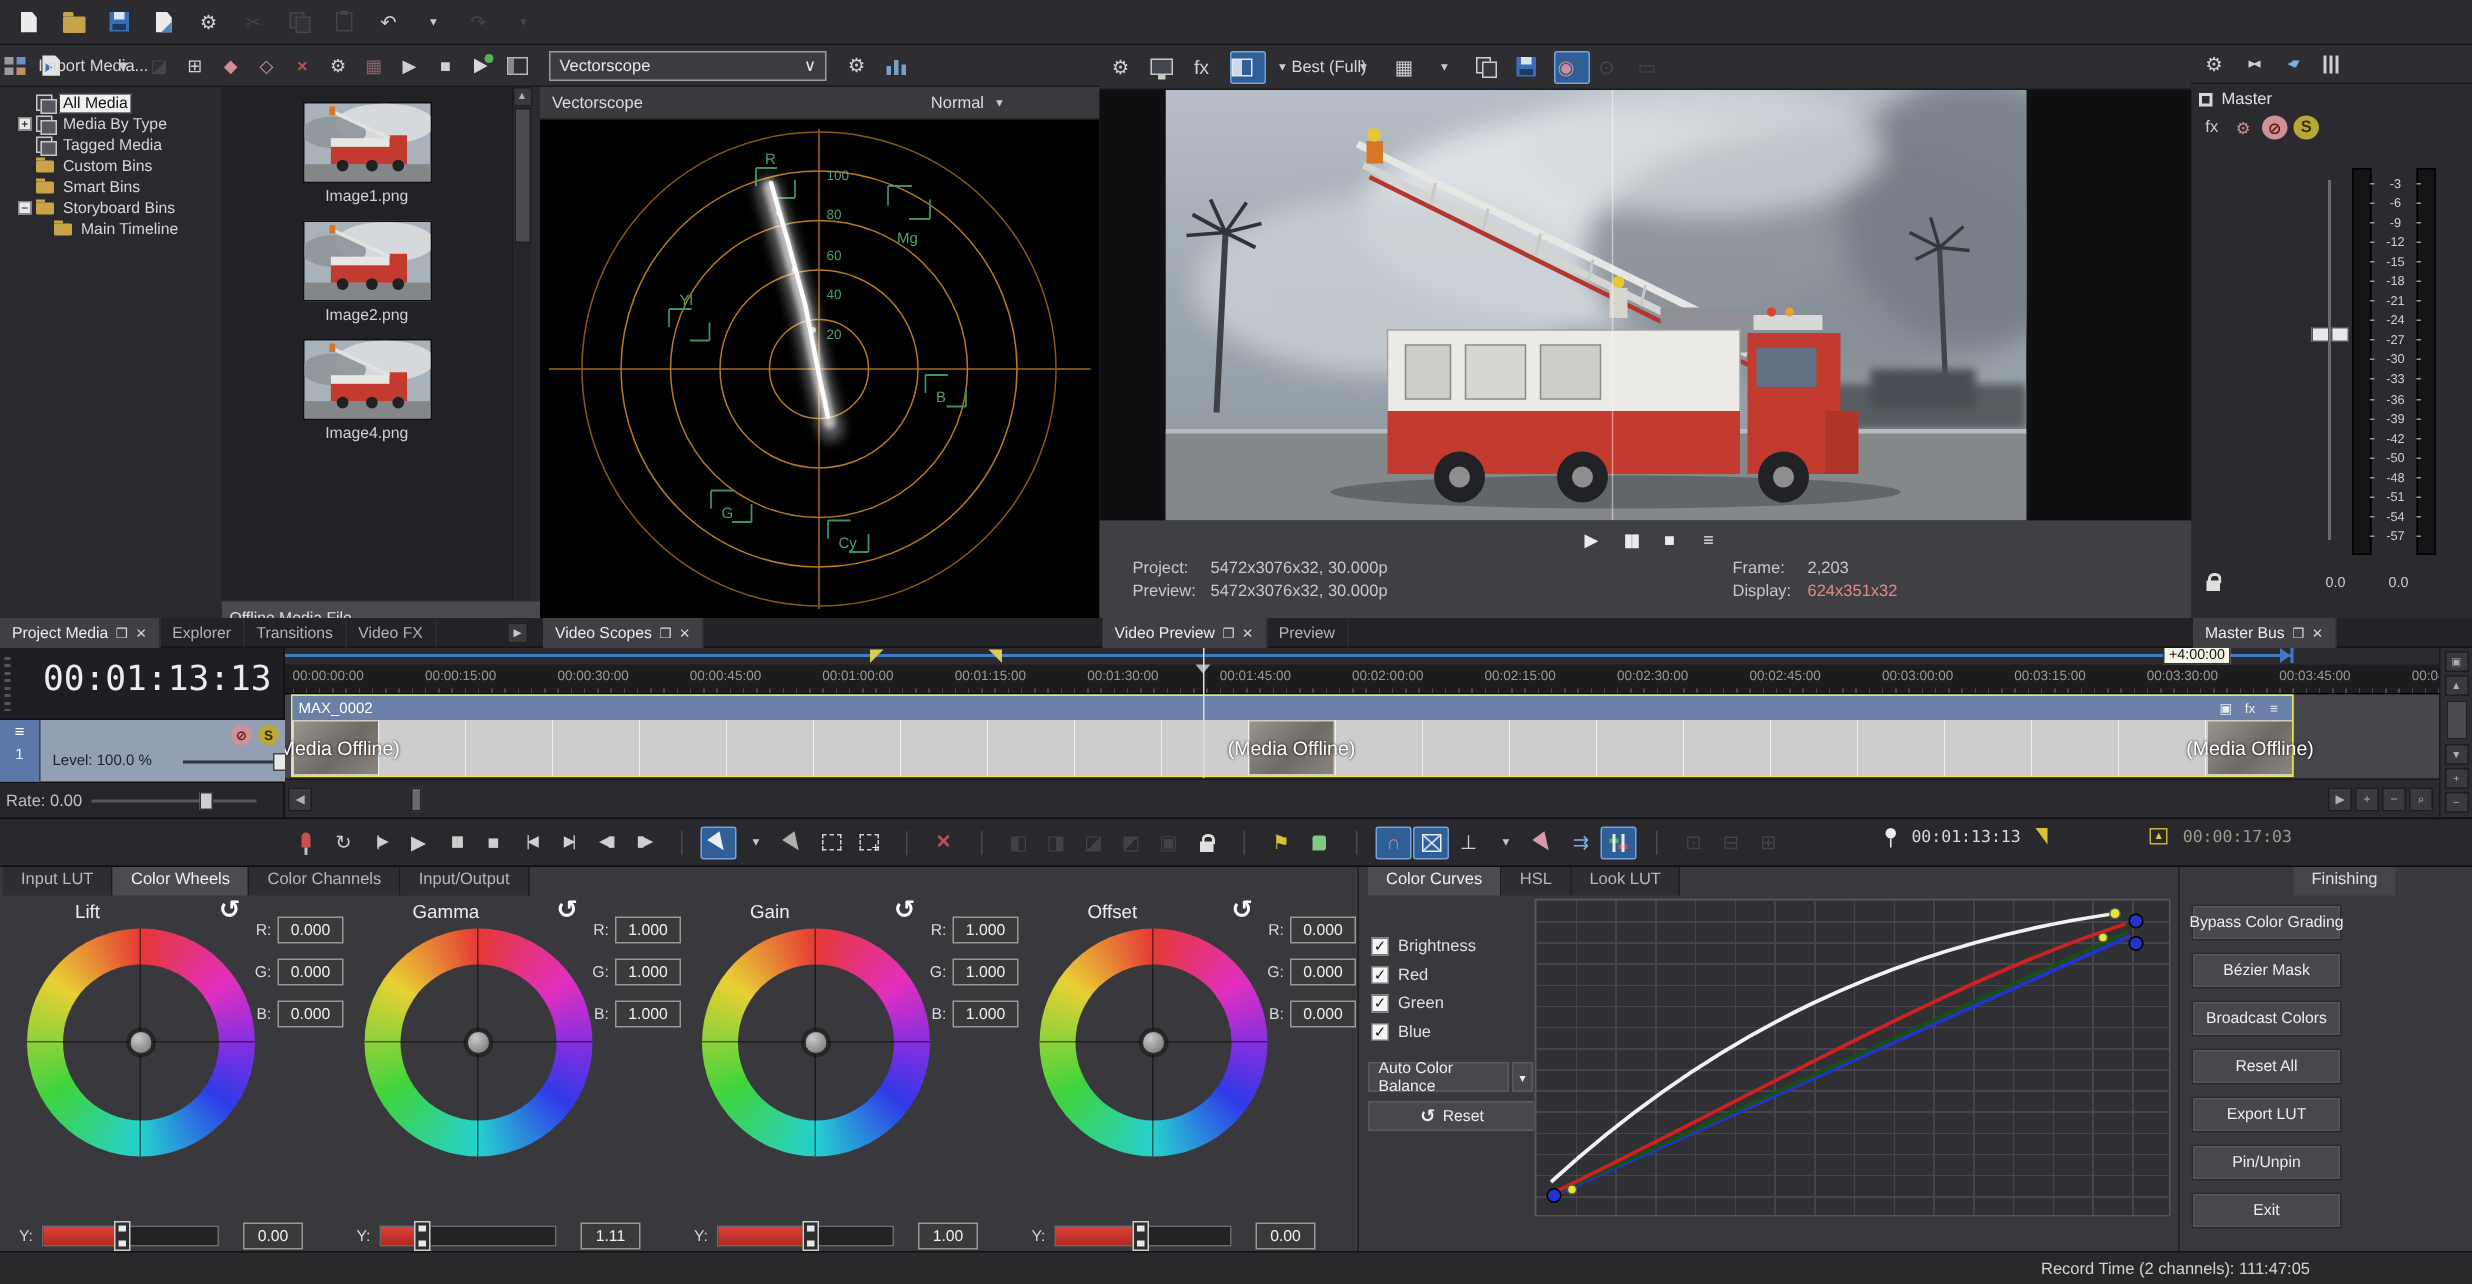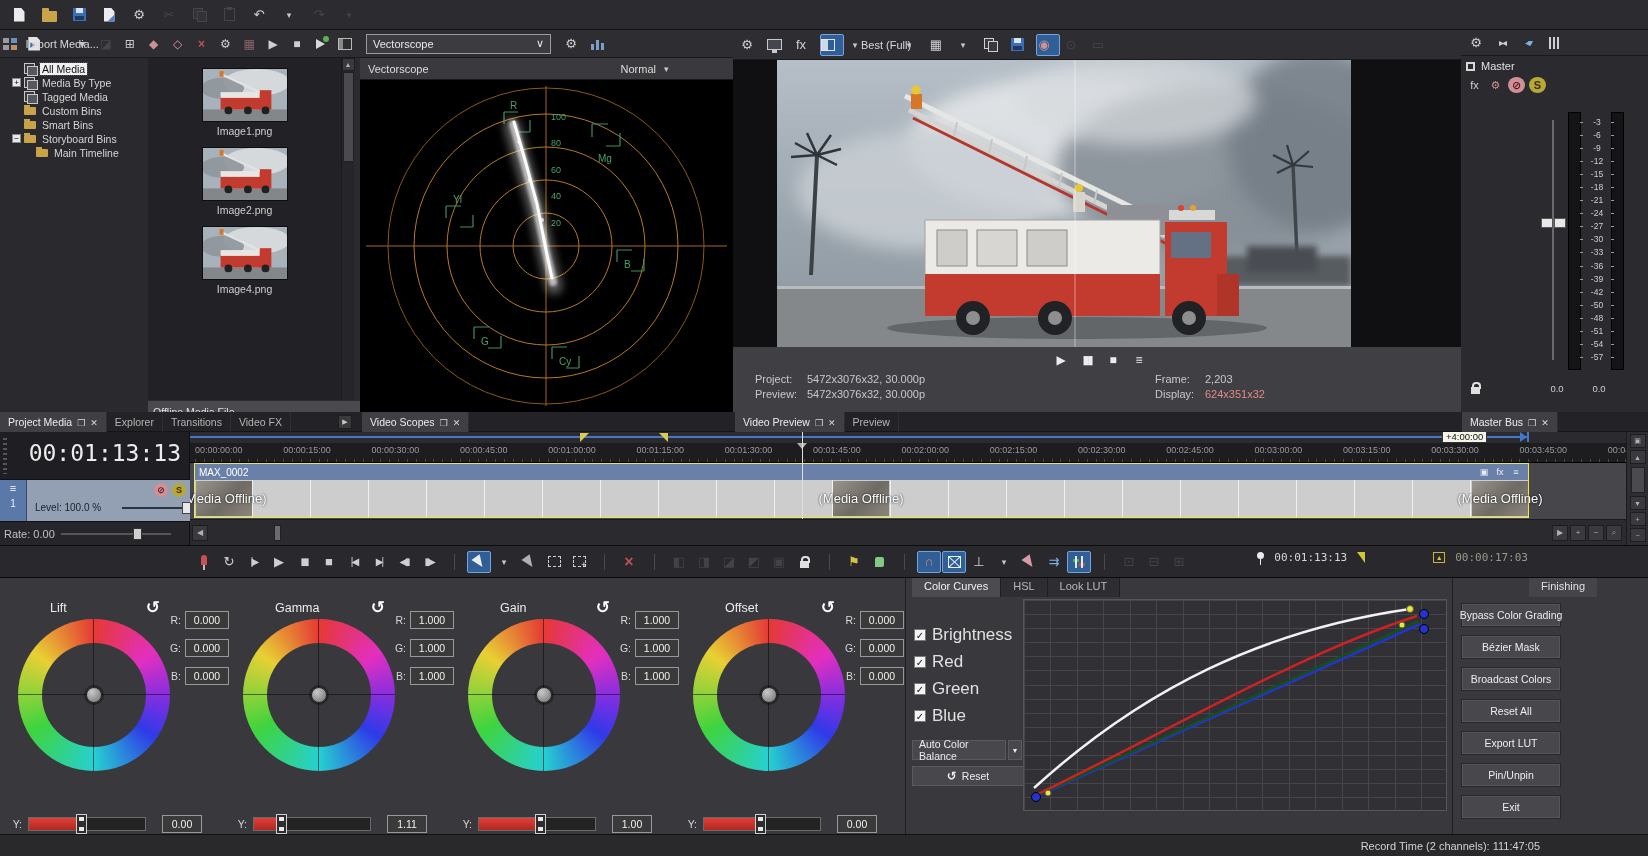--- a/index.html
+++ b/index.html
@@ -257,21 +257,21 @@
   .yhandle{position:absolute;top:-4px;width:11px;height:20px;background:#2e2e2e;border:1px solid #cfcfcf;transform:translateX(-5px);}
   .yhandle::before,.yhandle::after{content:"";position:absolute;left:2px;width:5px;height:4px;background:#e8e8e8;}
   .yhandle::before{top:2px;} .yhandle::after{bottom:2px;}
   .yrow .vbox{margin-left:10px;width:40px;}
 
   #curves-sec{position:absolute;left:905px;top:0;width:547px;height:256px;border-left:1px solid #1f1f1f;}
   #curves-left{position:absolute;left:6px;top:19px;width:110px;}
   .cbrow{display:flex;align-items:center;gap:6px;margin:0 0 7px 2px;}
   .cb{width:12px;height:12px;background:#f4f4f4;border:1px solid #777;color:#101010;font-size:10px;line-height:11px;text-align:center;}
   .cb::before{content:"✓";font-weight:bold;}
-  .cblabel{color:#e0e0e0;font-size:17px;}
+  .cblabel{color:#e0e0e0;font-size:11px;}
   #autobtn-row{display:flex;gap:2px;margin:14px 0 6px 0;}
   .gbtn{background:#48484c;border:1px solid #5a5a5e;color:#ececec;font-size:10.5px;height:20px;display:flex;align-items:center;justify-content:center;padding:0 6px;}
   #auto-btn{width:96px;}
   #auto-dd{width:14px;font-size:8px;}
   #reset-btn{width:112px;gap:5px;}
   #reset-btn::before{content:"↺";font-size:12px;font-weight:bold;}
   #curve-grid{position:absolute;left:117px;top:21px;width:424px;height:212px;background:#313135;border:1px solid #55555a;
     background-image:repeating-linear-gradient(90deg,#45454a 0 1px,transparent 1px 26.5px),repeating-linear-gradient(#45454a 0 1px,transparent 1px 14.1px);}
 
   #finishing{position:absolute;left:1452px;top:0;width:196px;height:256px;border-left:1px solid #1f1f1f;}
@@ -1180,20 +1180,27 @@
     <span class="sh-pin"></span>
     <span class="tc-text">00:01:13:13</span>
     <span class="ytri"></span>
     <span style="width:48px;"></span>
     <span class="sh-loopend"></span>
     <span class="tc-text dim">00:00:17:03</span>
   </div>
 
   <div id="grading" class="abs">
 
+    <div class="gtabs" style="left:2px;">
+
+    <span class="gtab"><span>Input LUT</span></span>
+        <span class="gtab active"><span>Color Wheels</span></span>
+        <span class="gtab"><span>Color Channels</span></span>
+        <span class="gtab"><span>Input/Output</span></span>
+      </div>
 
     <div id="wheels-area">
 
         <div class="wgroup">
           <div class="wtitle">Lift</div>
           <span class="wreset"></span>
           <div class="chrow r">
             <span class="chlabel">R:</span>
             <span class="vbox">0.000</span>
           </div>

